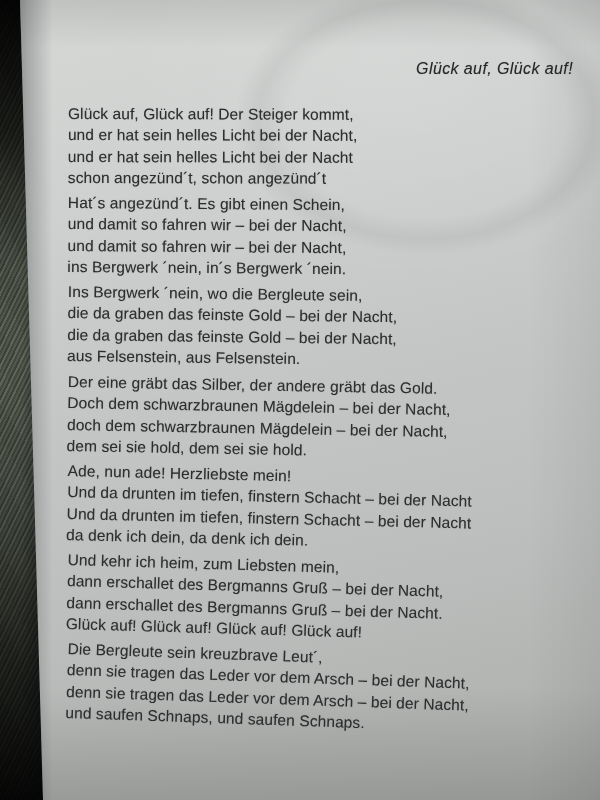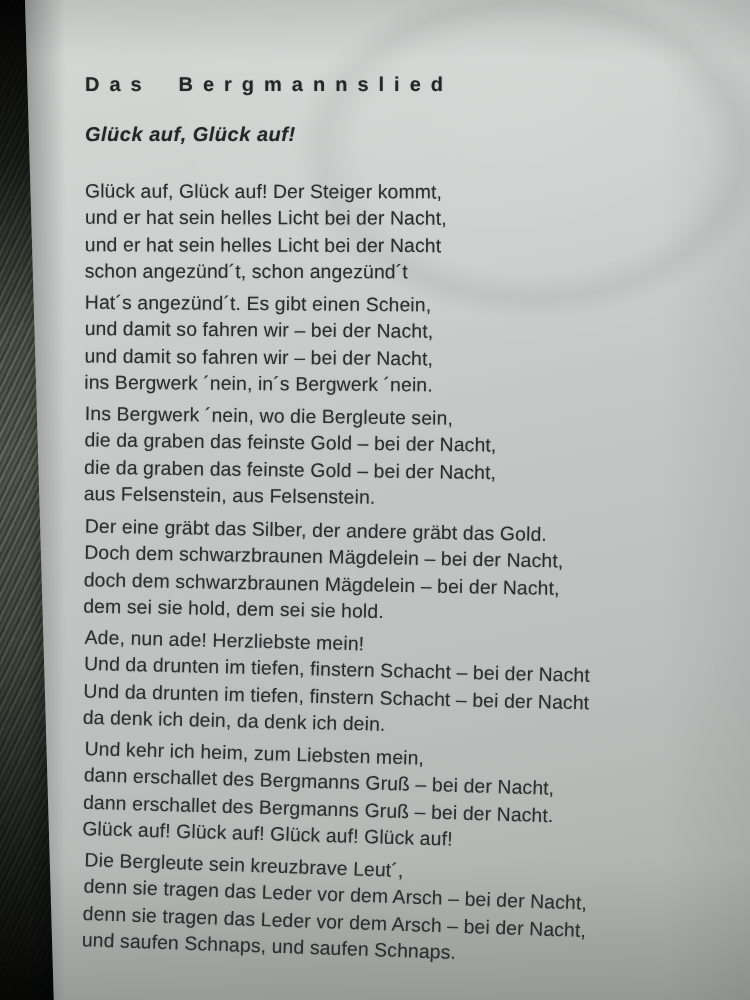--- a/index.html
+++ b/index.html
@@ -60,44 +60,44 @@
     font-size: 16px;
     font-weight: bold;
     letter-spacing: 8px;
     word-spacing: 9px;
     white-space: nowrap;
     color: #252627;
   }
   .subtitle {
     margin: 0 0 25px 0;
     font-size: 16px;
-    font-weight: bold;
+    font-weight: normal;
     font-style: italic;
     letter-spacing: 0.4px;
     color: #252627;
+    text-align: right;
   }
   .verse {
     margin: 0 0 4px 0;
     font-size: 15.5px;
     line-height: 21.3px;
     letter-spacing: 0.1px;
     transform-origin: left top;
   }
   .verse-line { white-space: nowrap; }
 </style>
 </head>
 <body>
 
 <div class="photo">
   <div class="fabric"></div>
   <div class="paper">
     <div class="paper-edge-shadow"></div>
     <div class="paper-crease"></div>
     <div class="content">
-      <h1 class="title">Das Bergmannslied</h1>
       <div class="subtitle">Glück auf, Glück auf!</div>
       <div class="verses">
           <div class="verse" style="transform: rotate(0.15deg);">
             <div class="verse-line">Glück auf, Glück auf! Der Steiger kommt,</div>
             <div class="verse-line">und er hat sein helles Licht bei der Nacht,</div>
             <div class="verse-line">und er hat sein helles Licht bei der Nacht</div>
             <div class="verse-line">schon angezünd´t, schon angezünd´t</div>
           </div>
           <div class="verse" style="transform: rotate(0.45deg);">
             <div class="verse-line">Hat´s angezünd´t. Es gibt einen Schein,</div>

